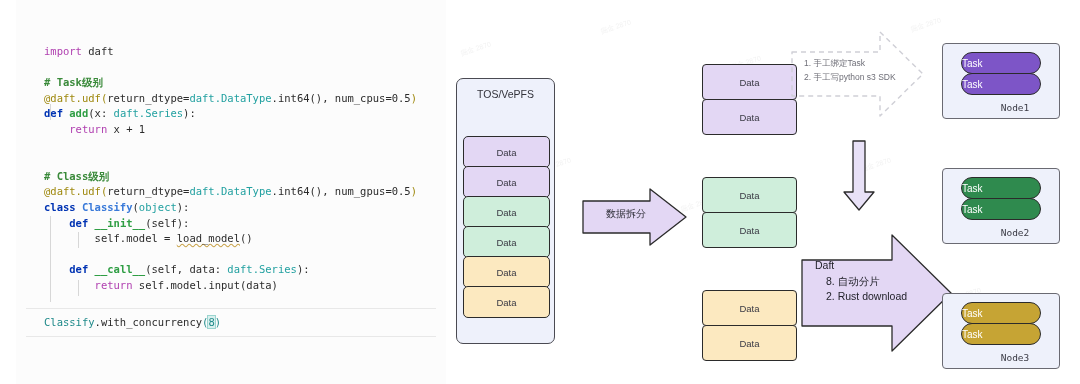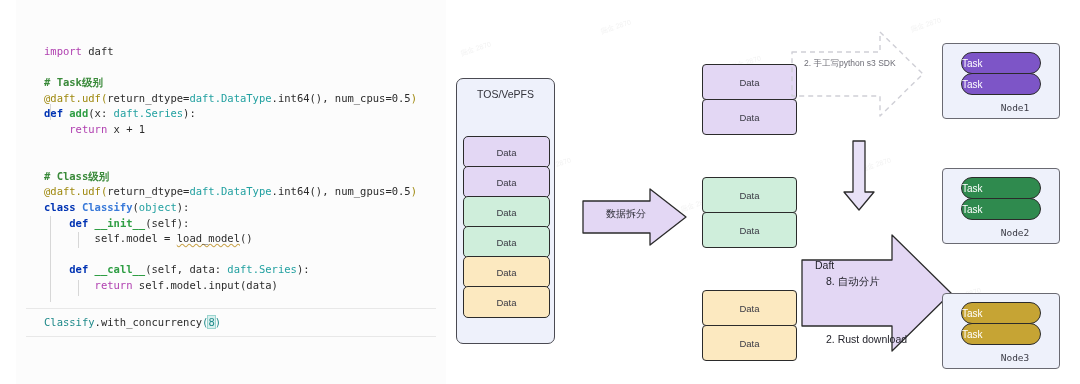--- a/index.html
+++ b/index.html
@@ -237,38 +237,39 @@
           <span>Data</span>
         </div>
     </div>
 
     <div class="dashed-arrow">
       <svg width="135" height="88" viewBox="0 0 135 88">
         <polygon points="2,22 90,22 90,2 133,44 90,86 90,66 2,66" fill="none" stroke="#cfcfd6" stroke-width="1.4" stroke-dasharray="5,4" stroke-linejoin="round"></polygon>
       </svg>
     </div>
     <div class="dashed-text">
+      <div>1. 手工绑定Task</div>
       <div>2. 手工写python s3 SDK</div>
     </div>
 
     <div class="down-arrow">
       <svg width="34" height="72" viewBox="0 0 34 72">
         <polygon points="11,1 23,1 23,52 32,52 17,70 2,52 11,52" fill="#e8e1f7" stroke="#2b2b2b" stroke-width="1.3" stroke-linejoin="round"></polygon>
       </svg>
     </div>
 
     <div class="daft-arrow">
       <svg width="153" height="118" viewBox="0 0 153 118">
         <polygon points="2,26 92,26 92,1 151,59 92,117 92,92 2,92" fill="#e3d7f4" stroke="#2b2b2b" stroke-width="1.3" stroke-linejoin="round"></polygon>
       </svg>
     </div>
     <div class="daft-text">
       <div>Daft</div>
       <div style="padding-left:11px;">8. 自动分片</div>
-      <div style="padding-left:11px;margin-top:43px;">2. Rust download</div>
+      <div style="padding-left:11px;">2. Rust download</div>
     </div>
 
     <div class="node" style="left:512px;top:43px;">
       <div class="tasks">
         <div class="task t-purple">
             <span>Task</span>
           </div>
         <div class="task t-purple">
             <span>Task</span>
           </div>

